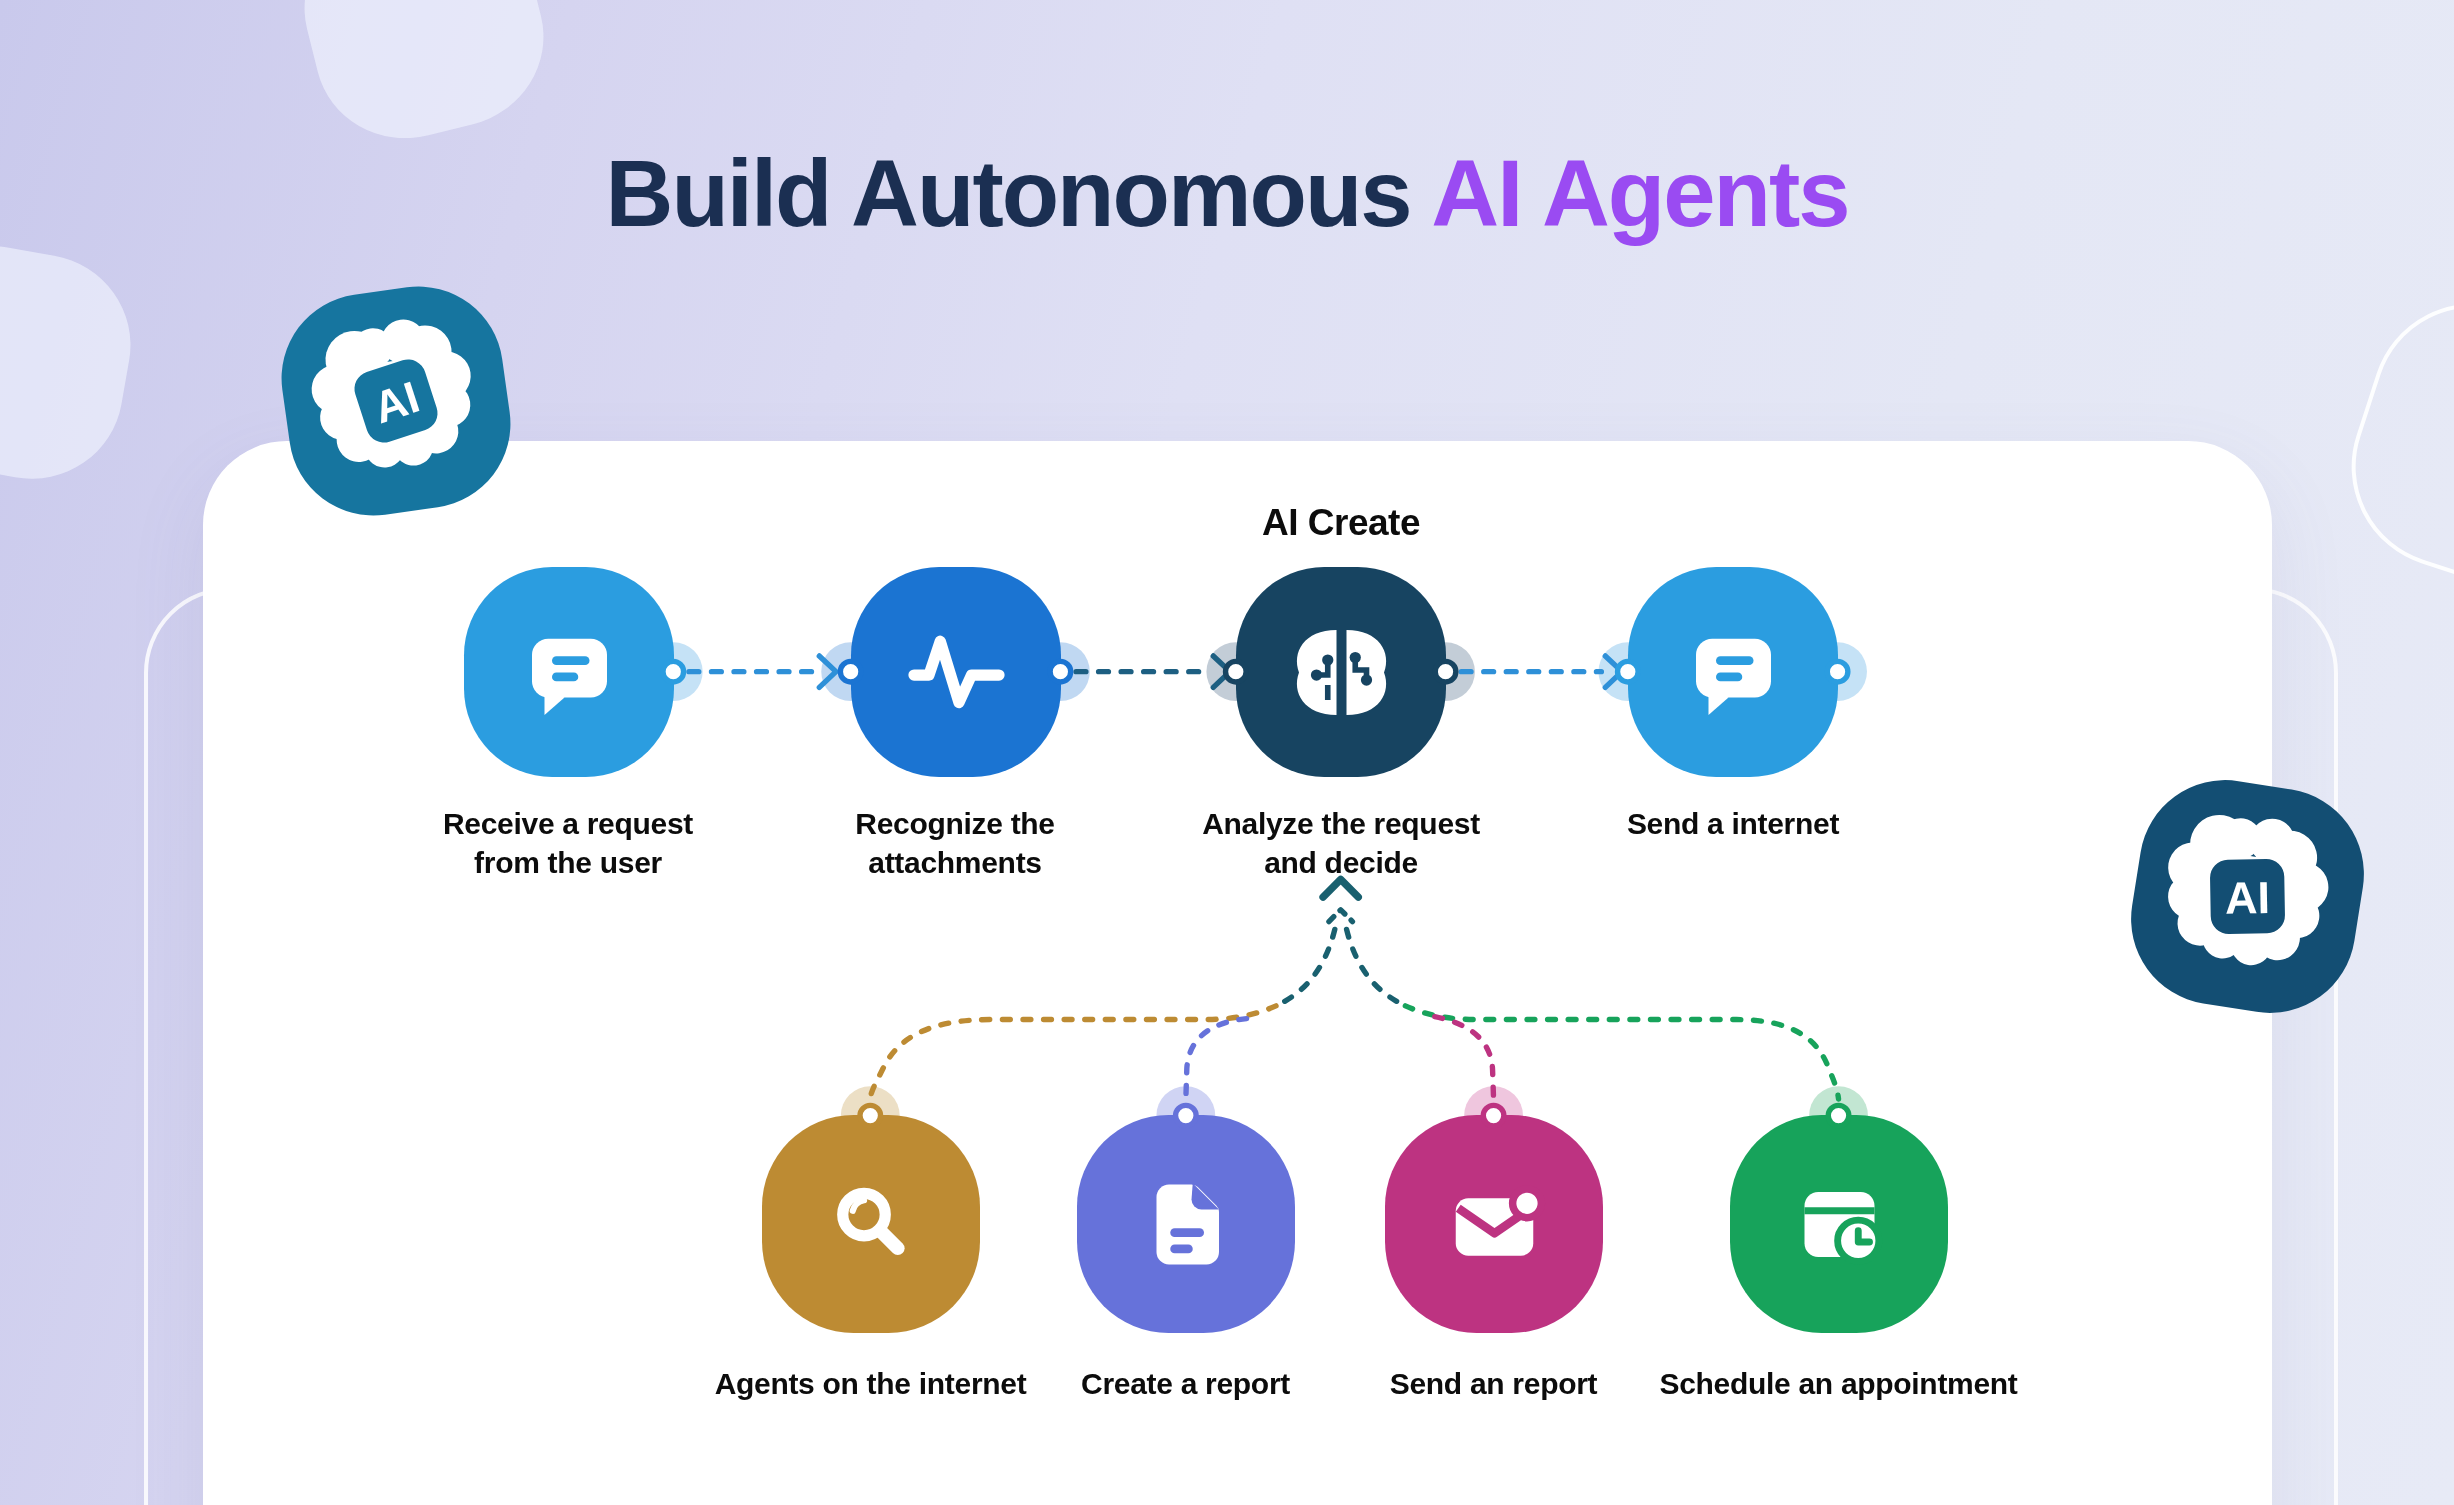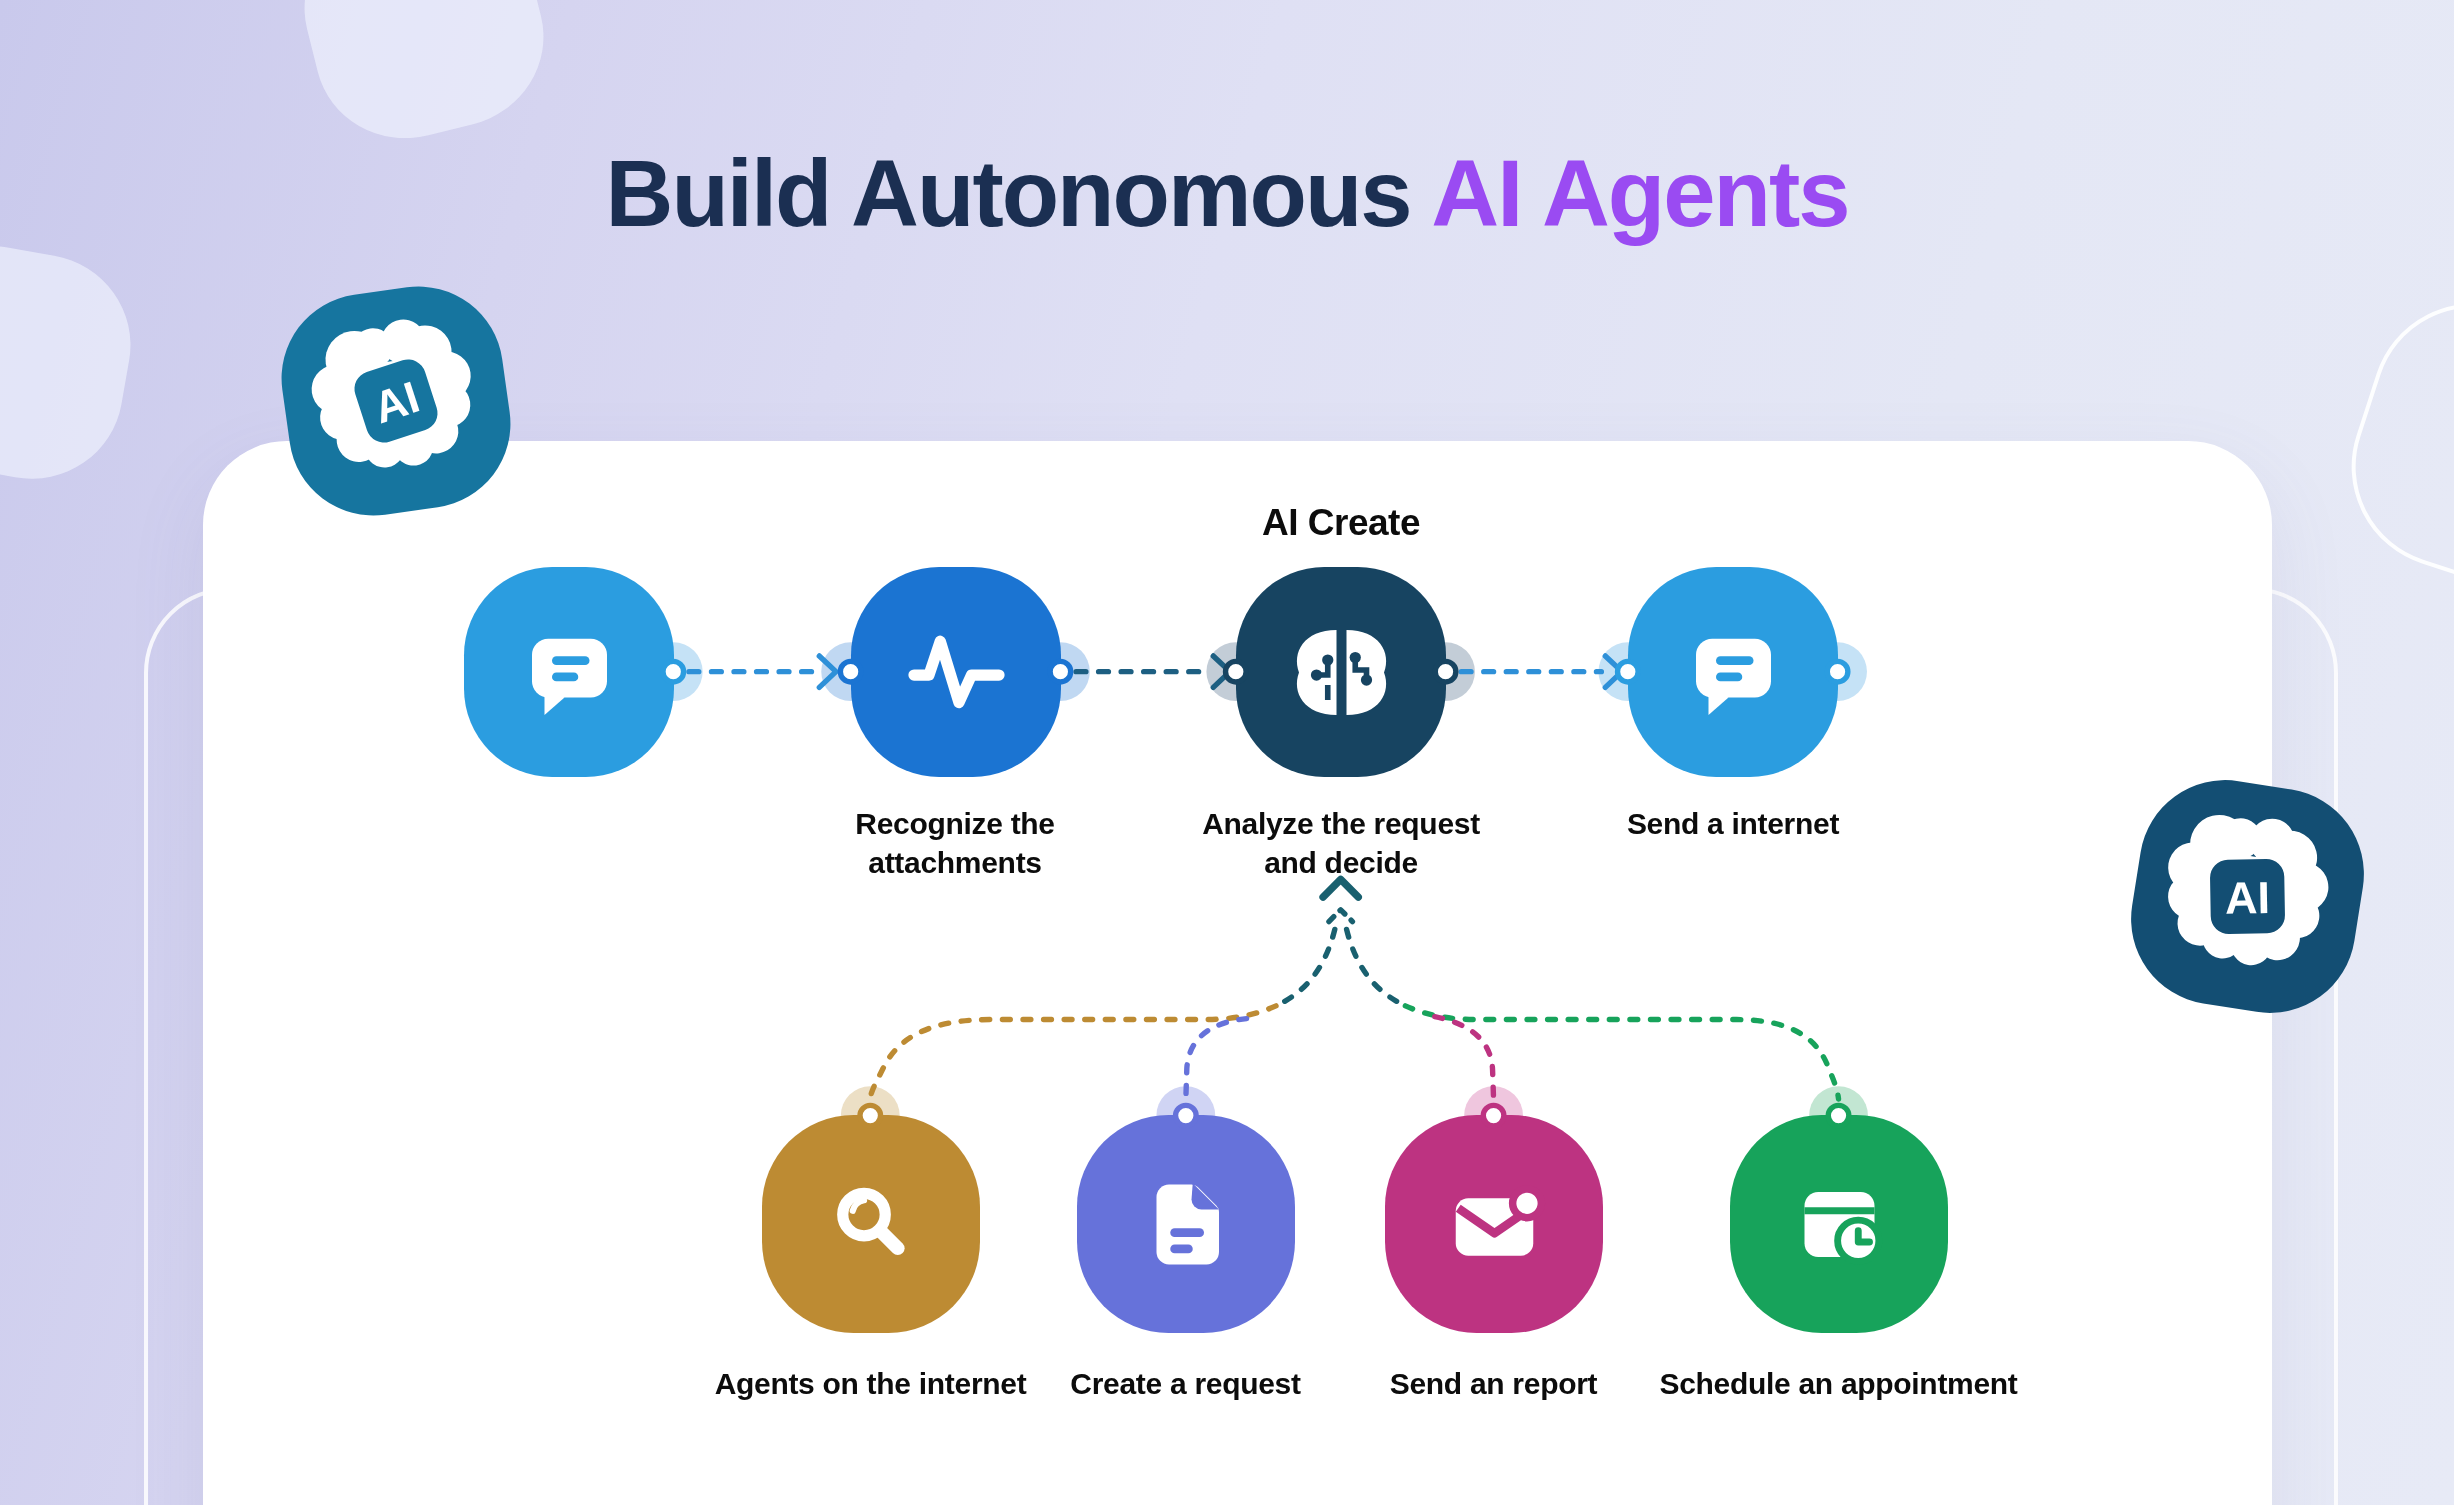--- a/index.html
+++ b/index.html
@@ -170,25 +170,26 @@
     <circle class="dot" cx="1475" cy="685" r="10.5" style="stroke:var(--node-navy)"></circle>
     <circle class="dot" cx="1661" cy="685" r="10.5" style="stroke:var(--node-cyan)"></circle>
     <circle class="dot" cx="1875" cy="685" r="10.5" style="stroke:var(--node-cyan)"></circle>
     <circle class="dot" cx="888" cy="1138" r="10.5" style="stroke:var(--node-amber)"></circle>
     <circle class="dot" cx="1210" cy="1138" r="10.5" style="stroke:var(--node-indigo)"></circle>
     <circle class="dot" cx="1524" cy="1138" r="10.5" style="stroke:var(--node-magenta)"></circle>
     <circle class="dot" cx="1876" cy="1138" r="10.5" style="stroke:var(--node-green)"></circle>
   </svg>
 
   <div class="agent-title" style="left:1184px;top:502px;width:314px">AI Create</div>
+  <div class="nlabel" style="left:421px;top:804px;width:294px">Receive a request from the user</div>
   <div class="nlabel" style="left:818px;top:804px;width:274px">Recognize the attachments</div>
   <div class="nlabel" style="left:1184px;top:804px;width:314px">Analyze the request and decide</div>
   <div class="nlabel" style="left:1586px;top:804px;width:294px">Send a internet</div>
   <div class="nlabel" style="left:655px;top:1364px;width:431px">Agents on the internet</div>
-  <div class="nlabel" style="left:970px;top:1364px;width:431px">Create a request</div>
+  <div class="nlabel" style="left:970px;top:1364px;width:431px">Create a report</div>
   <div class="nlabel" style="left:1278px;top:1364px;width:431px">Send an report</div>
   <div class="nlabel" style="left:1623px;top:1364px;width:431px">Schedule an appointment</div>
 
   <div class="badge badge-left">
     <svg viewBox="0 0 100 100">
       <g fill="#fff">
         <circle cx="34" cy="29" r="13"></circle>
           <circle cx="24" cy="41" r="11"></circle>
           <circle cx="25" cy="54" r="10"></circle>
         <circle cx="31" cy="65" r="10"></circle>

